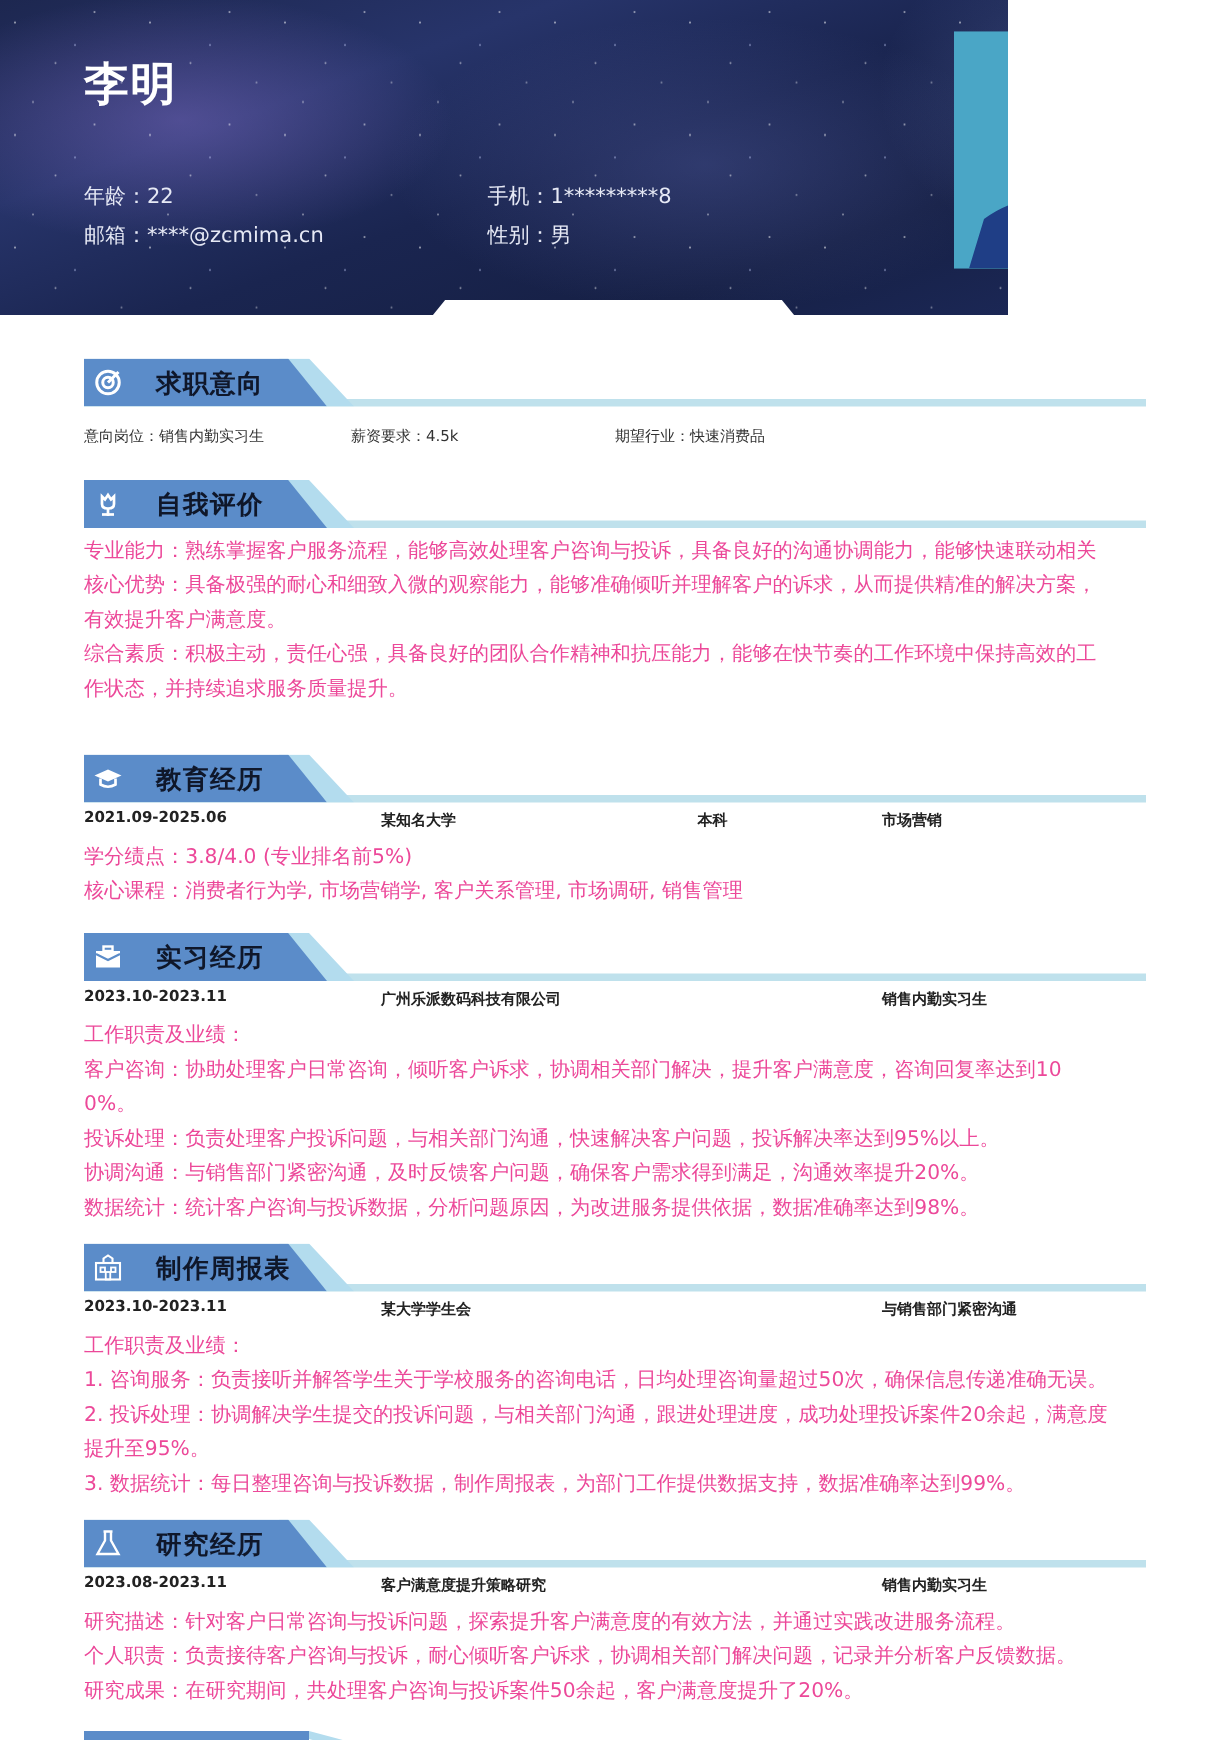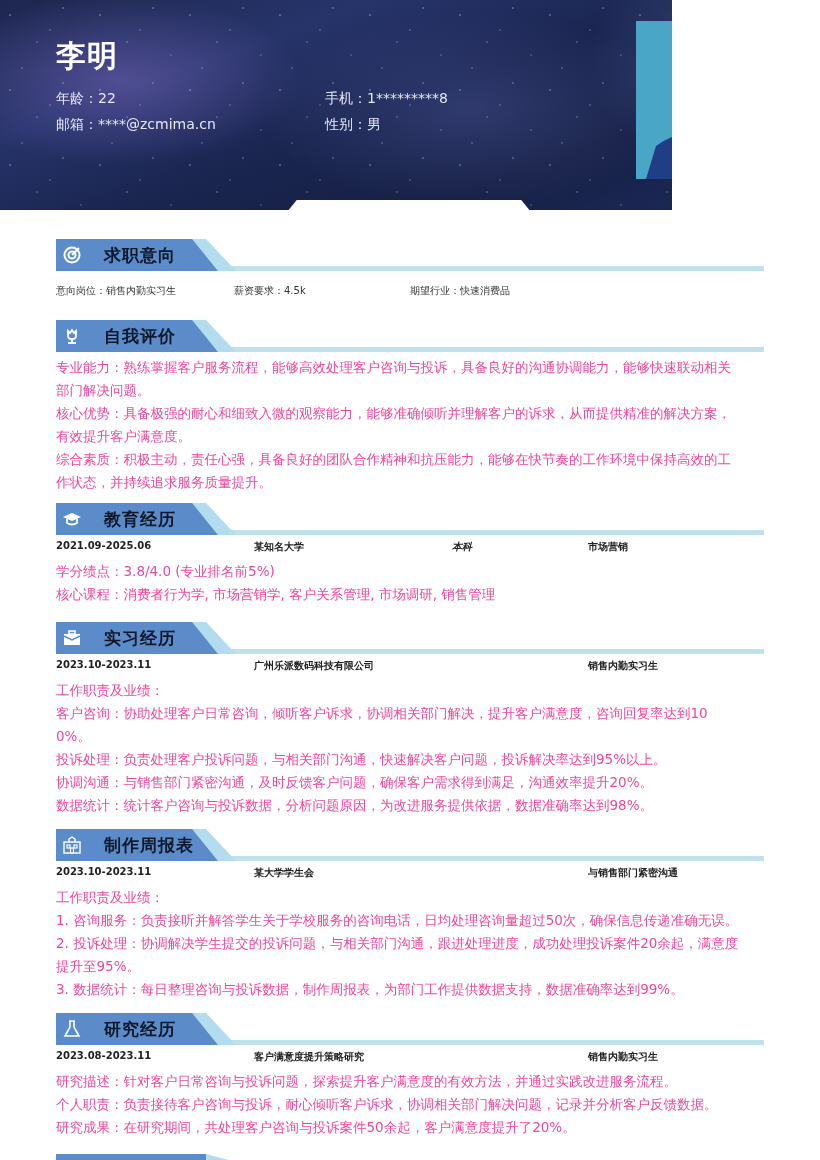--- a/index.html
+++ b/index.html
@@ -28,21 +28,21 @@
   }
   .notch {
     position: absolute; left: 287px; top: 200px; width: 244px; height: 12px;
     background: #fff;
     clip-path: polygon(4% 0, 96% 0, 100% 100%, 0 100%);
   }
   .name {
     position: absolute; left: 56px; top: 36px; font-size: 30px; font-weight: bold; color: #fff;
     letter-spacing: 1px;
   }
-  .info { position: absolute; font-size: 14px; color: #e6e9f5; }
+  .info { position: absolute; font-size: 14px; color: #e6e9f5; margin-top: 32px; }
   .photo {
     position: absolute; left: 636px; top: 21px; width: 128px; height: 158px;
     background: #4aa6c6; overflow: hidden;
   }
 
   .section { position: absolute; left: 56px; width: 708px; }
   .sec-head { position: relative; height: 32px; }
   .sec-head .line {
     position: absolute; left: 0; right: 0; bottom: 0; height: 5px; background: #bfe1ec;
   }
@@ -122,21 +122,20 @@
       <div class="bar"></div>
     <svg class="icon" viewBox="0 0 20 20">
       <path d="M6 5 L8 7 L10 4 L12 7 L14 5 L14 10 Q14 13 10 13 Q6 13 6 10 Z" fill="none" stroke="#fff" stroke-width="1.8"></path>
       <line x1="10" y1="13" x2="10" y2="18" stroke="#fff" stroke-width="1.8"></line>
       <line x1="6" y1="17" x2="14" y2="17" stroke="#fff" stroke-width="1.8"></line>
     </svg>
     <div class="title">自我评价</div>
   </div>
   <div class="txt" style="margin-top:4px;">
     <div>专业能力：熟练掌握客户服务流程，能够高效处理客户咨询与投诉，具备良好的沟通协调能力，能够快速联动相关</div>
-    <div>部门解决问题。</div>
     <div>核心优势：具备极强的耐心和细致入微的观察能力，能够准确倾听并理解客户的诉求，从而提供精准的解决方案，</div>
     <div>有效提升客户满意度。</div>
     <div>综合素质：积极主动，责任心强，具备良好的团队合作精神和抗压能力，能够在快节奏的工作环境中保持高效的工</div>
     <div>作状态，并持续追求服务质量提升。</div>
   </div>
 </div>
 
 <div class="section" style="top:503px;">
   <div class="sec-head">
     <div class="line"></div>
@@ -144,21 +143,21 @@
       <div class="bar"></div>
     <svg class="icon" viewBox="0 0 20 20">
       <path d="M1 8 L10 4 L19 8 L10 12 Z" fill="#fff"></path>
       <path d="M5 10 L5 14 Q10 17 15 14 L15 10" fill="none" stroke="#fff" stroke-width="1.8"></path>
     </svg>
     <div class="title">教育经历</div>
   </div>
   <div class="row b" style="margin-top:2px;">
     <span style="left:0;">2021.09-2025.06</span>
     <span style="left:198px;">某知名大学</span>
-    <span style="left:396px;font-style:italic;">本科</span>
+    <span style="left:409px;">本科</span>
     <span style="left:532px;">市场营销</span>
   </div>
   <div class="txt">
     <div>学分绩点：3.8/4.0 (专业排名前5%)</div>
     <div>核心课程：消费者行为学, 市场营销学, 客户关系管理, 市场调研, 销售管理</div>
   </div>
 </div>
 
 <div class="section" style="top:622px;">
   <div class="sec-head">

